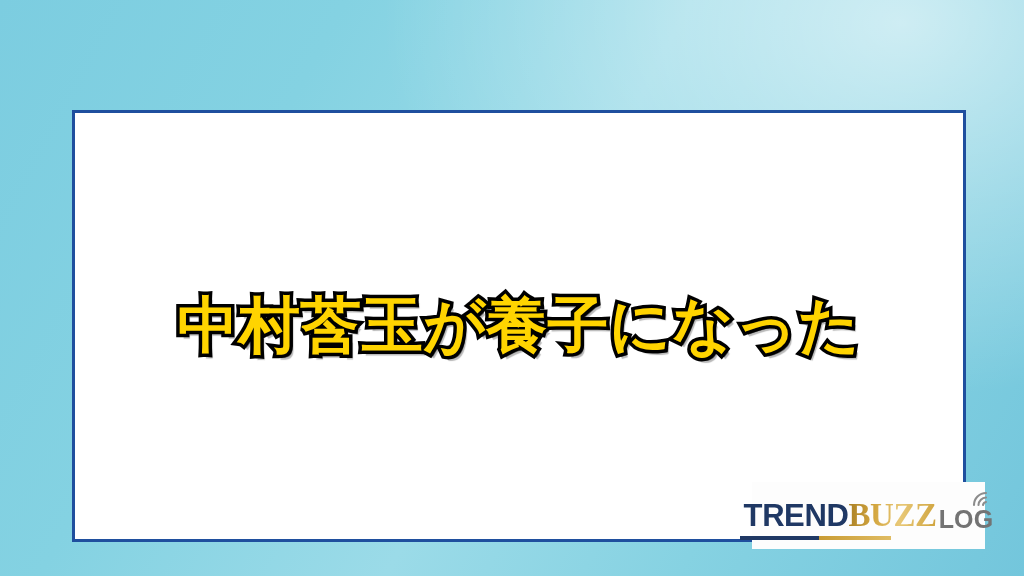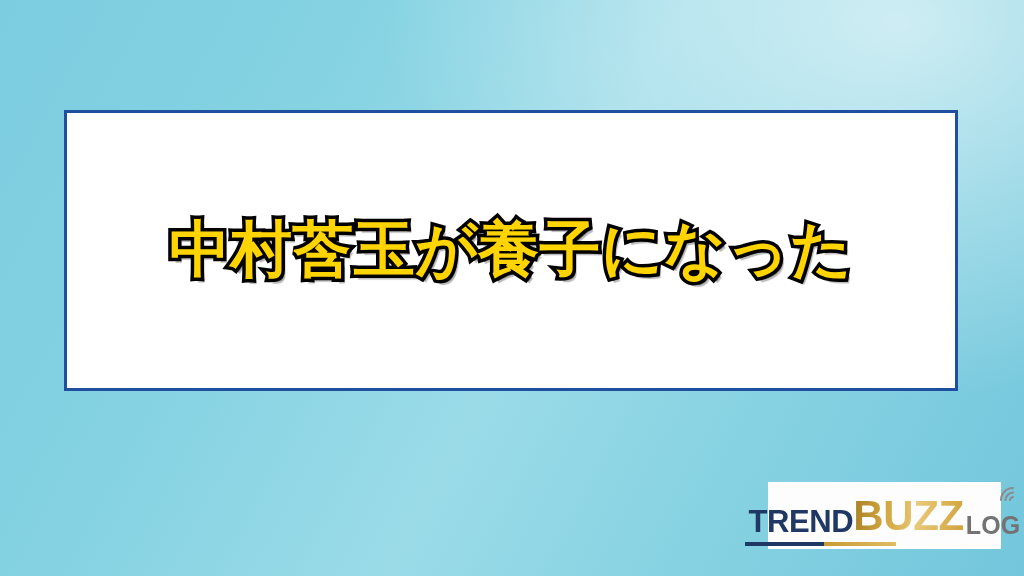--- a/index.html
+++ b/index.html
@@ -20,24 +20,24 @@
     height: 576px;
     background:
       radial-gradient(ellipse 720px 520px at 88% 4%, rgba(255,255,255,0.58) 0%, rgba(255,255,255,0.26) 38%, rgba(255,255,255,0.0) 72%),
       linear-gradient(118deg, #7ccde0 0%, #84d2e2 26%, #9bdbe8 52%, #86d2e2 74%, #73c6dc 100%);
     overflow: hidden;
   }
 
   
   #headline-card {
     position: absolute;
-    left: 64px;
+    left: 72px;
     top: 110px;
     width: 894px;
-    height: 281px;
+    height: 432px;
     background: #ffffff;
     border: 3px solid #1f4f9e;
     box-sizing: border-box;
     display: flex;
     flex-direction: column;
     align-items: center;
     justify-content: center;
   }
 
   #headline {
@@ -59,21 +59,21 @@
     padding: 5px 0 9px 0;
     white-space: nowrap;
     text-shadow:
        3px 3px 0 rgba(0,0,0,0.55),
        4px 5px 1px rgba(0,0,0,0.28);
   }
 
   
   #logo-card {
     position: absolute;
-    left: 768px;
+    left: 752px;
     top: 482px;
     width: 233px;
     height: 67px;
     background: #fdfdfd;
     display: flex;
     align-items: center;
     justify-content: center;
   }
 
   #logo-inner {
@@ -89,25 +89,26 @@
     font-family: "Liberation Sans", "DejaVu Sans", sans-serif;
     font-weight: 700;
     letter-spacing: -0.4px;
   }
 
   #logo-trend {
     font-size: 31px;
     color: #1f3864;
   }
   #logo-buzz {
-    font-size: 42px;
+    font-size: 33px;
     background: linear-gradient(95deg, #a87f24 0%, #d3a63f 30%, #e8c877 58%, #cfa33c 100%);
     -webkit-background-clip: text;
     background-clip: text;
     color: transparent;
+    font-family: Liberation Serif, serif;
   }
   #logo-log {
     font-size: 25px;
     color: #737373;
     font-weight: 600;
     padding-left: 2px;
     letter-spacing: 0.2px;
   }
 
   #logo-underline {

